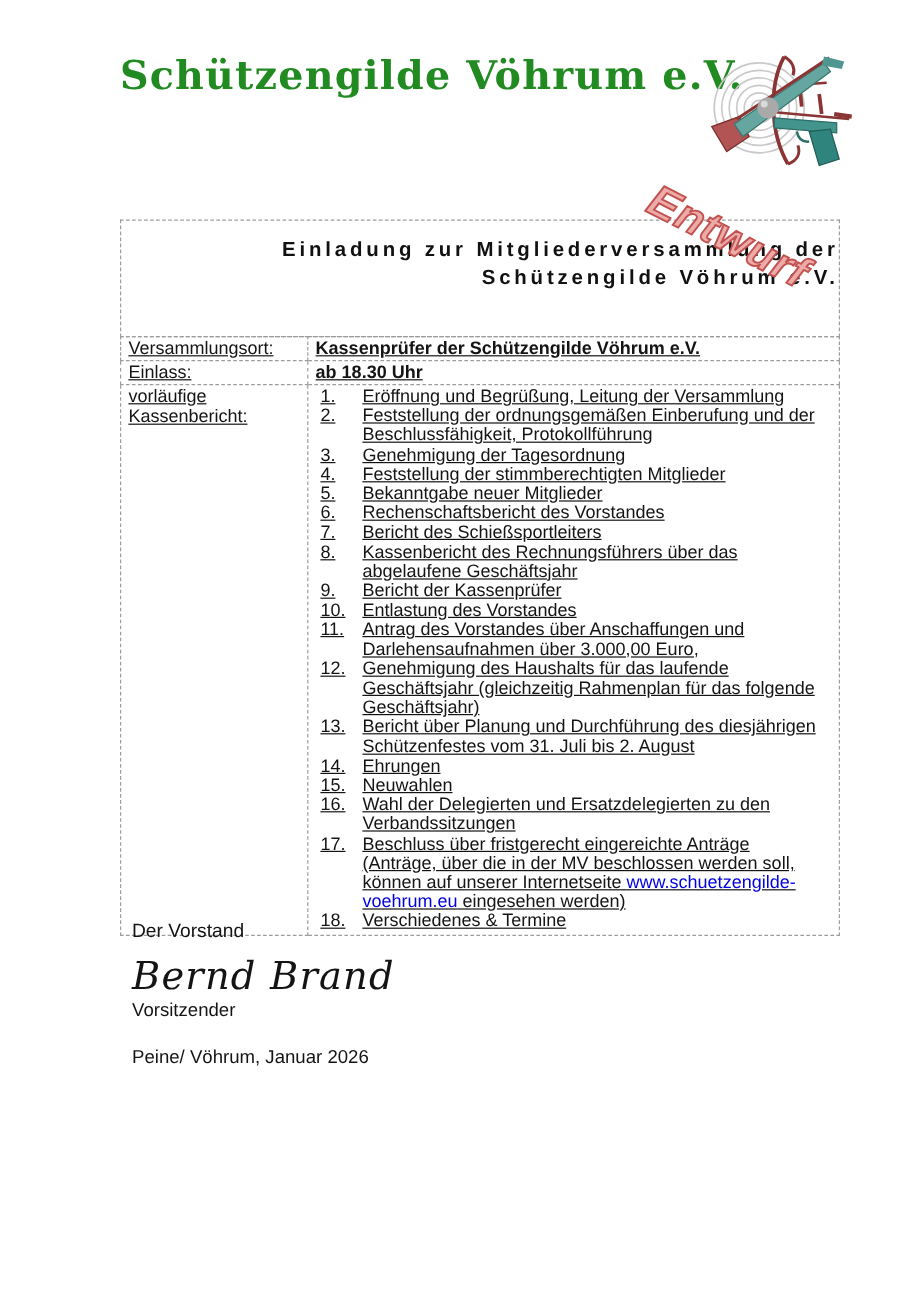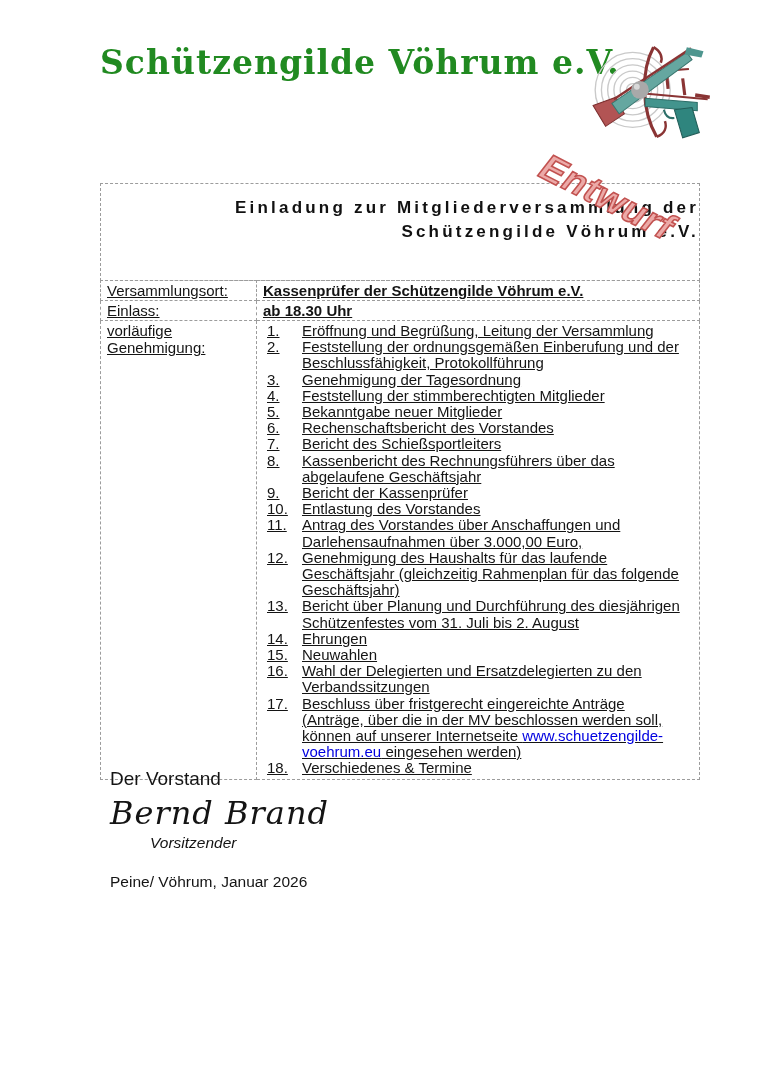--- a/index.html
+++ b/index.html
@@ -55,26 +55,26 @@
   td.agenda-cell { padding:2px 4px 2px 0; }
   .value-bold { font-weight:bold; }
 
   .agenda-item { display:flex; line-height:16.2px; }
   .agenda-num { flex:none; width:35px; padding-left:10px; }
   .agenda-text { flex:1; padding-right:2px; }
   .agenda-note { display:block; }
   .link { color:#0000e0; text-decoration:none; cursor:pointer; }
 
   
-  .board-label { position:absolute; left:110px; top:768px; font-size:19px; }
+  .board-label { position:absolute; left:110px; top:768px; font-size:16px; }
   .signature {
     position:absolute; left:110px; top:794px;
     font-family:"DejaVu Serif", serif; font-style:italic; font-size:32px; letter-spacing:1px;
   }
-  .role { position:absolute; left:110px; top:834px; font-style:italic; font-size:15.5px;margin-left:40px; }
+  .role { position:absolute; left:110px; top:834px; font-size:15.5px; }
   .place-date { position:absolute; left:110px; top:873px; font-size:15.5px; }
 </style>
 </head>
 <body>
 
 <div class="page">
 
   <div class="header-block">
     <div class="club-name">Schützengilde Vöhrum e.V.</div>
   </div>
@@ -126,21 +126,21 @@
       <td class="label-col">Versammlungsort:</td>
       <td class="value-bold">Kassenprüfer der Schützengilde Vöhrum e.V.</td>
     </tr>
     <tr>
       <td class="label-col">Einlass:</td>
       <td class="value-bold">ab 18.30 Uhr</td>
     </tr>
     <tr>
       <td class="label-col">
         <div>vorläufige</div>
-        <div>Genehmigung:</div>
+        <div>Kassenbericht:</div>
       </td>
       <td class="agenda-cell">
         <div class="agenda-item">
           <span class="agenda-num">1.</span>
           <span class="agenda-text">Eröffnung und Begrüßung, Leitung der Versammlung</span>
         </div>
         <div class="agenda-item">
           <span class="agenda-num">2.</span>
           <span class="agenda-text">Feststellung der ordnungsgemäßen Einberufung und der Beschlussfähigkeit, Protokollführung</span>
         </div>

